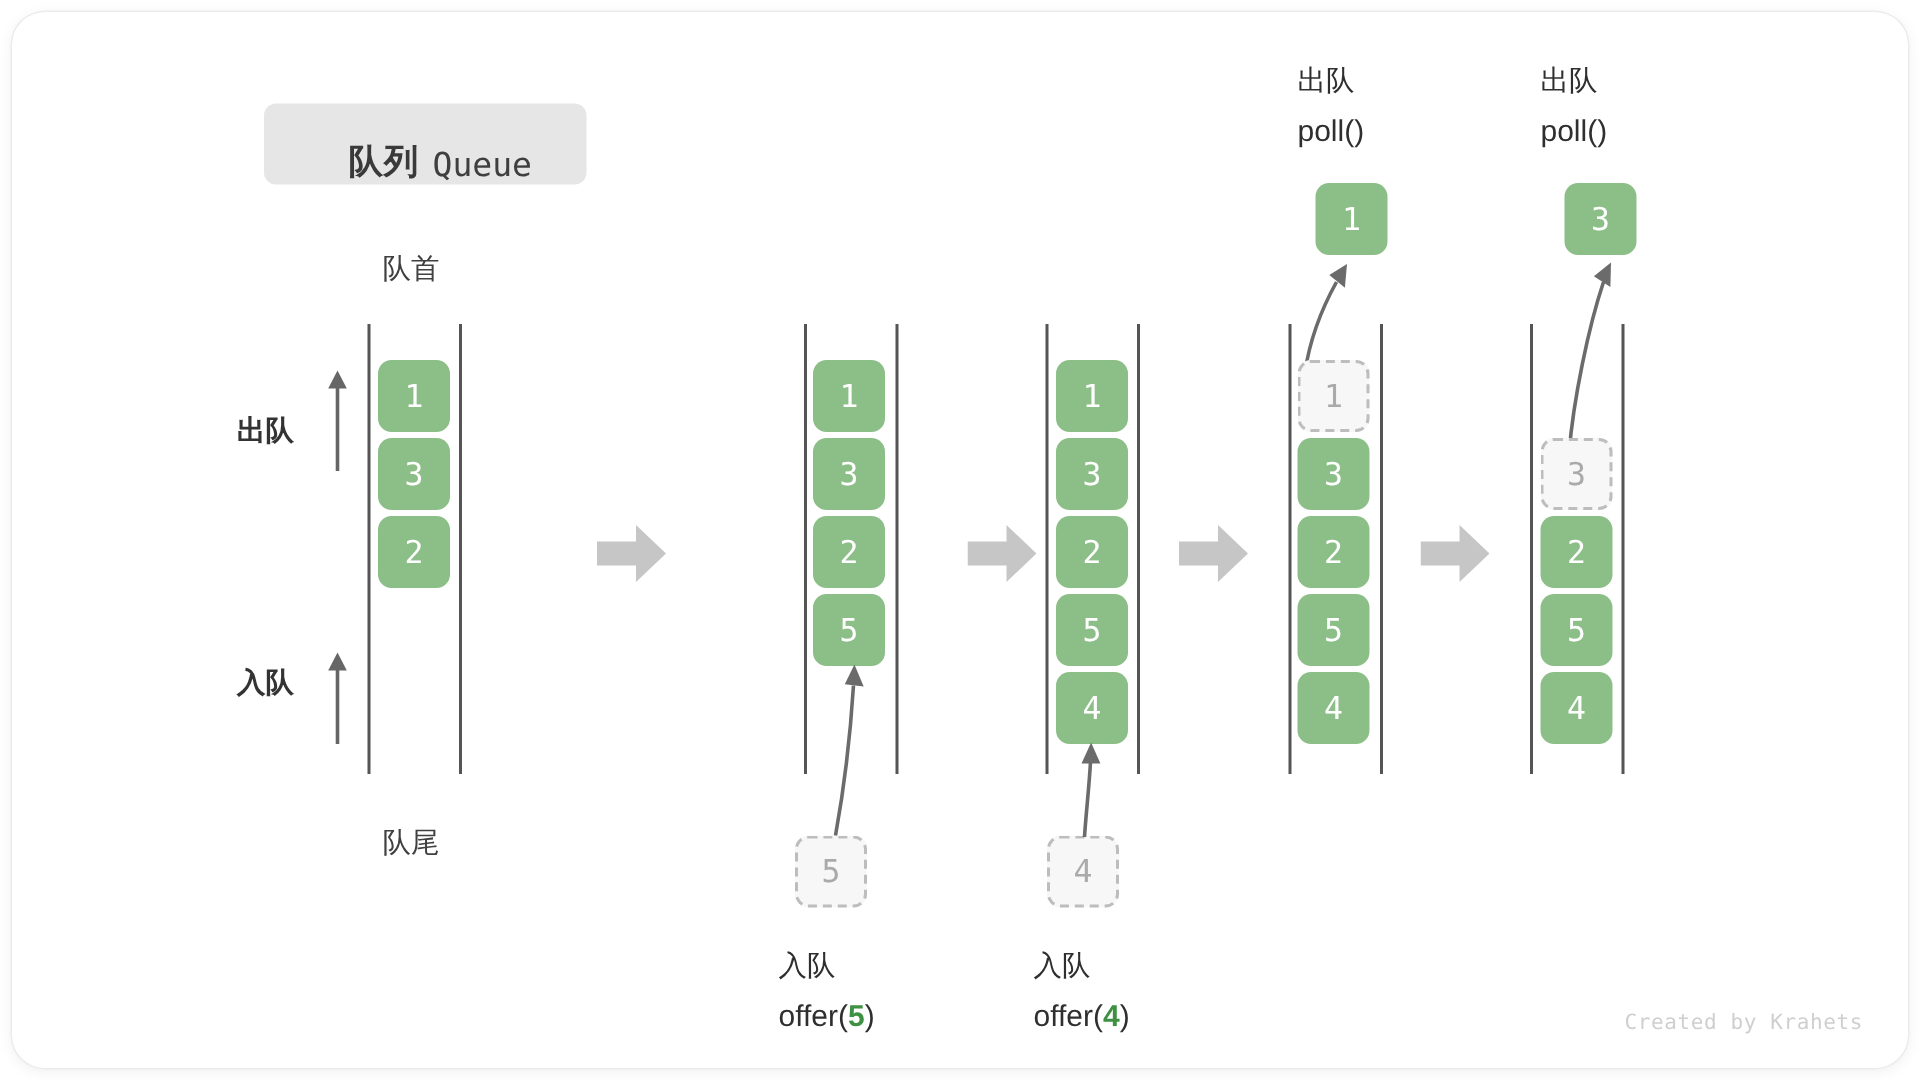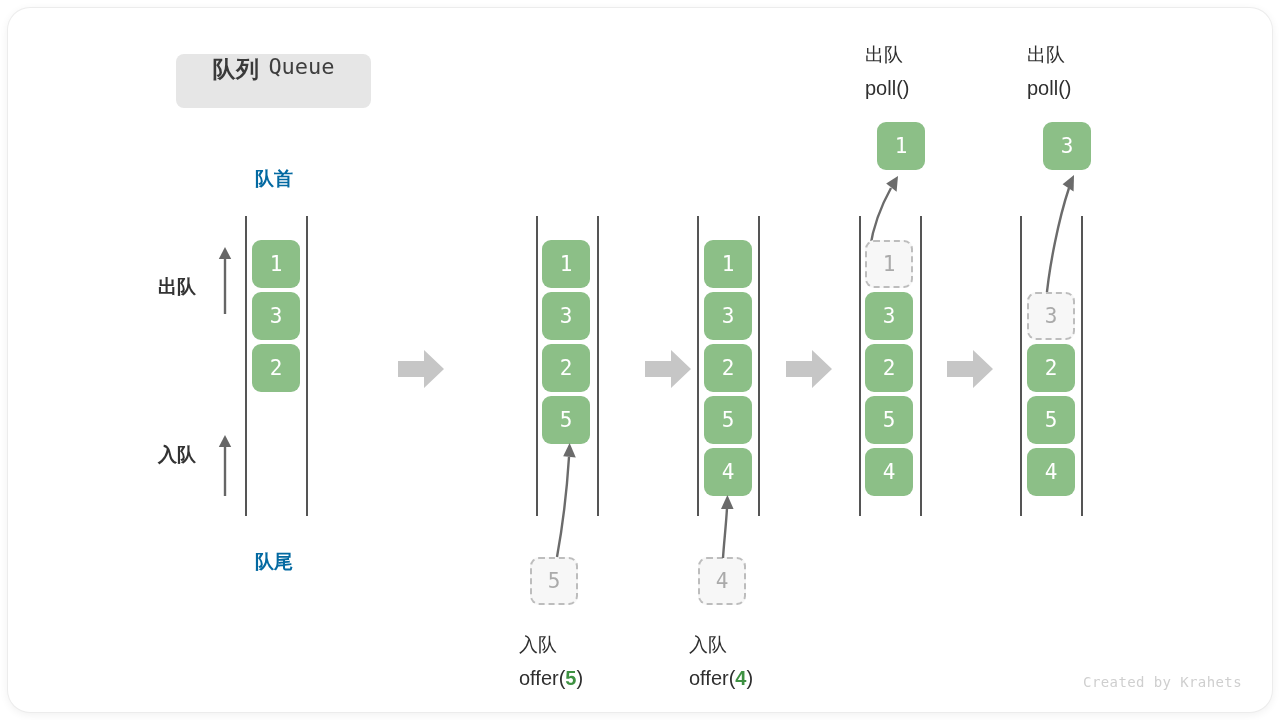--- a/index.html
+++ b/index.html
@@ -27,47 +27,48 @@
     border-radius: 22px;
     box-shadow: 0 0 0 1px #ececec, 0 2px 10px rgba(0,0,0,0.07);
     box-sizing: border-box;
   }
 
   .abs { position: absolute; }
 
   
   .title-chip {
     left: 168px;
-    top: 46px;
+    top: 61px;
     width: 195px;
     height: 54px;
     background: #e6e6e6;
     border-radius: 8px;
     display: flex;
-    align-items: flex-start;
+    align-items: flex-end;
     justify-content: center;
     gap: 9px;
+    padding-left: 20px;
   }
   .title-cn {
     font-size: 23px;
     font-weight: bold;
     color: #3a3a3a;
     letter-spacing: 0.5px;
   }
   .title-en {
     font-family: "DejaVu Sans Mono", "Liberation Mono", monospace;
     font-size: 22px;
     color: #3f3f3f;
   }
 
   
   .col-label {
     font-size: 19px;
-    font-weight: bold;
-    color: #0369a1;
+    font-weight: normal;
+    color: #404040;
     text-align: center;
     white-space: nowrap;
   }
 
   
   .side-label {
     font-size: 19px;
     font-weight: bold;
     color: #333333;
     white-space: nowrap;

